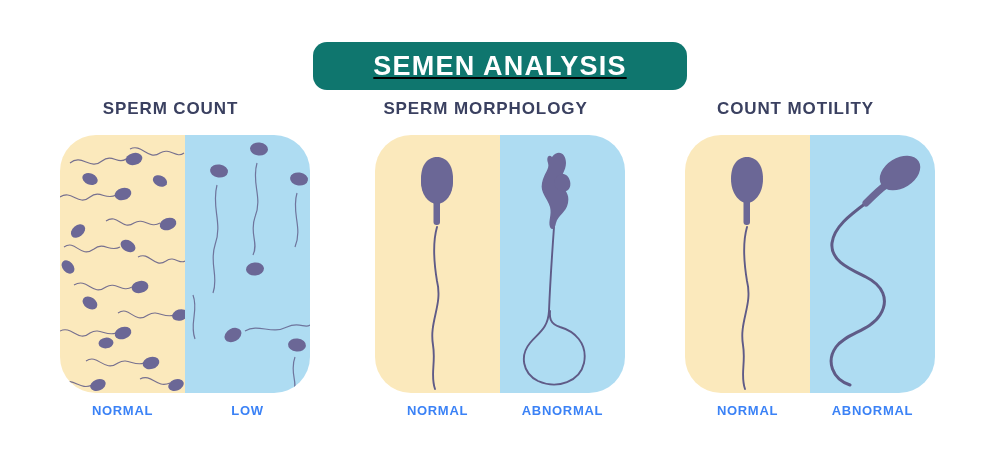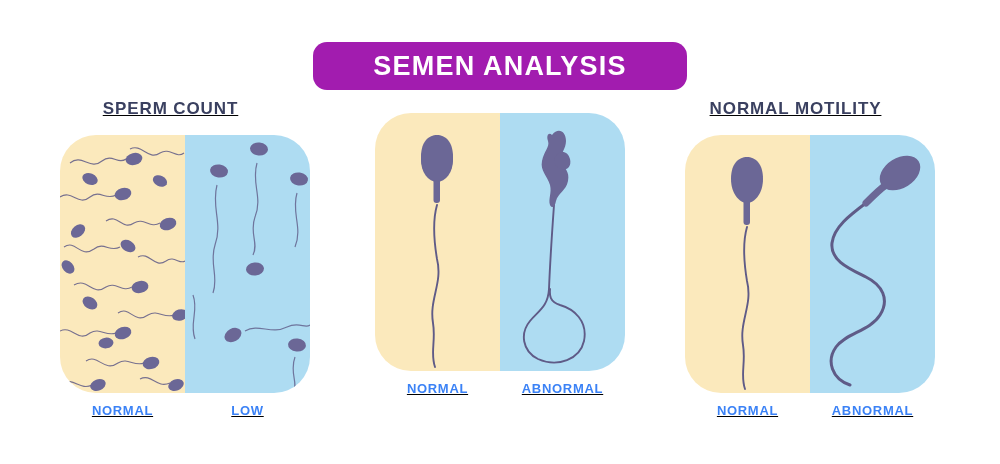--- a/index.html
+++ b/index.html
@@ -17,40 +17,40 @@
     -webkit-font-smoothing: antialiased;
   }
 
   
   #title-banner {
     position: absolute;
     left: 313px;
     top: 42px;
     width: 374px;
     height: 48px;
-    background: #a21caf;
+    background: #0f766e;
     border-radius: 14px;
     display: flex;
     align-items: center;
     justify-content: center;
     box-sizing: border-box;
+    text-decoration: underline;
   }
   #title-banner .title-text {
     color: #ffffff;
     font-size: 27px;
     font-weight: bold;
     letter-spacing: 1.2px;
     line-height: 1;
   }
 
   
   .panel-group {
     position: absolute;
     width: 221px;
-    text-decoration: underline;
   }
   #group-count    { left: 60px;  top: 100px; }
   #group-morph    { left: 375px; top: 100px; }
   #group-motility { left: 685px; top: 100px; }
 
   .panel-heading {
     width: 100%;
     text-align: center;
     color: #3a4060;
     font-size: 17px;
@@ -175,20 +175,21 @@
     </div>
   </div>
 
   <div class="labels-row">
     <div class="panel-label">NORMAL</div>
     <div class="panel-label">LOW</div>
   </div>
 </div>
 
 <div class="panel-group" id="group-morph">
+  <div class="panel-heading">SPERM MORPHOLOGY</div>
 
   <div class="panel-card">
 
     <div class="panel-half half-normal">
       <svg viewBox="0 0 125 258" preserveAspectRatio="none">
         <path d="M62 92 C 58 106, 59 128, 62 146 C 68 170, 54 186, 58 210 C 61 228, 55 240, 60 254" fill="none" stroke="#5f5b87" stroke-width="1.9" stroke-linecap="round"></path>
         <rect x="58.5" y="62" width="6.5" height="28" rx="3" fill="#6b6796"></rect>
         <ellipse cx="62" cy="47" rx="16" ry="22" fill="#6b6796"></ellipse>
         <path d="M46 44 C 46 28, 54 22, 62 22 C 70 22, 78 28, 78 44 C 78 58, 70 68, 62 68 C 54 68, 46 58, 46 44 Z" fill="#6b6796"></path>
       </svg>
@@ -203,21 +204,21 @@
     </div>
   </div>
 
   <div class="labels-row">
     <div class="panel-label">NORMAL</div>
     <div class="panel-label">ABNORMAL</div>
   </div>
 </div>
 
 <div class="panel-group" id="group-motility">
-  <div class="panel-heading">NORMAL MOTILITY</div>
+  <div class="panel-heading">COUNT MOTILITY</div>
 
   <div class="panel-card">
 
     <div class="panel-half half-normal">
       <svg viewBox="0 0 125 258" preserveAspectRatio="none">
         <path d="M62 92 C 58 106, 59 128, 62 146 C 68 170, 54 186, 58 210 C 61 228, 55 240, 60 254" fill="none" stroke="#5f5b87" stroke-width="1.9" stroke-linecap="round"></path>
         <rect x="58.5" y="62" width="6.5" height="28" rx="3" fill="#6b6796"></rect>
         <path d="M46 44 C 46 28, 54 22, 62 22 C 70 22, 78 28, 78 44 C 78 58, 70 68, 62 68 C 54 68, 46 58, 46 44 Z" fill="#6b6796"></path>
       </svg>
     </div>

